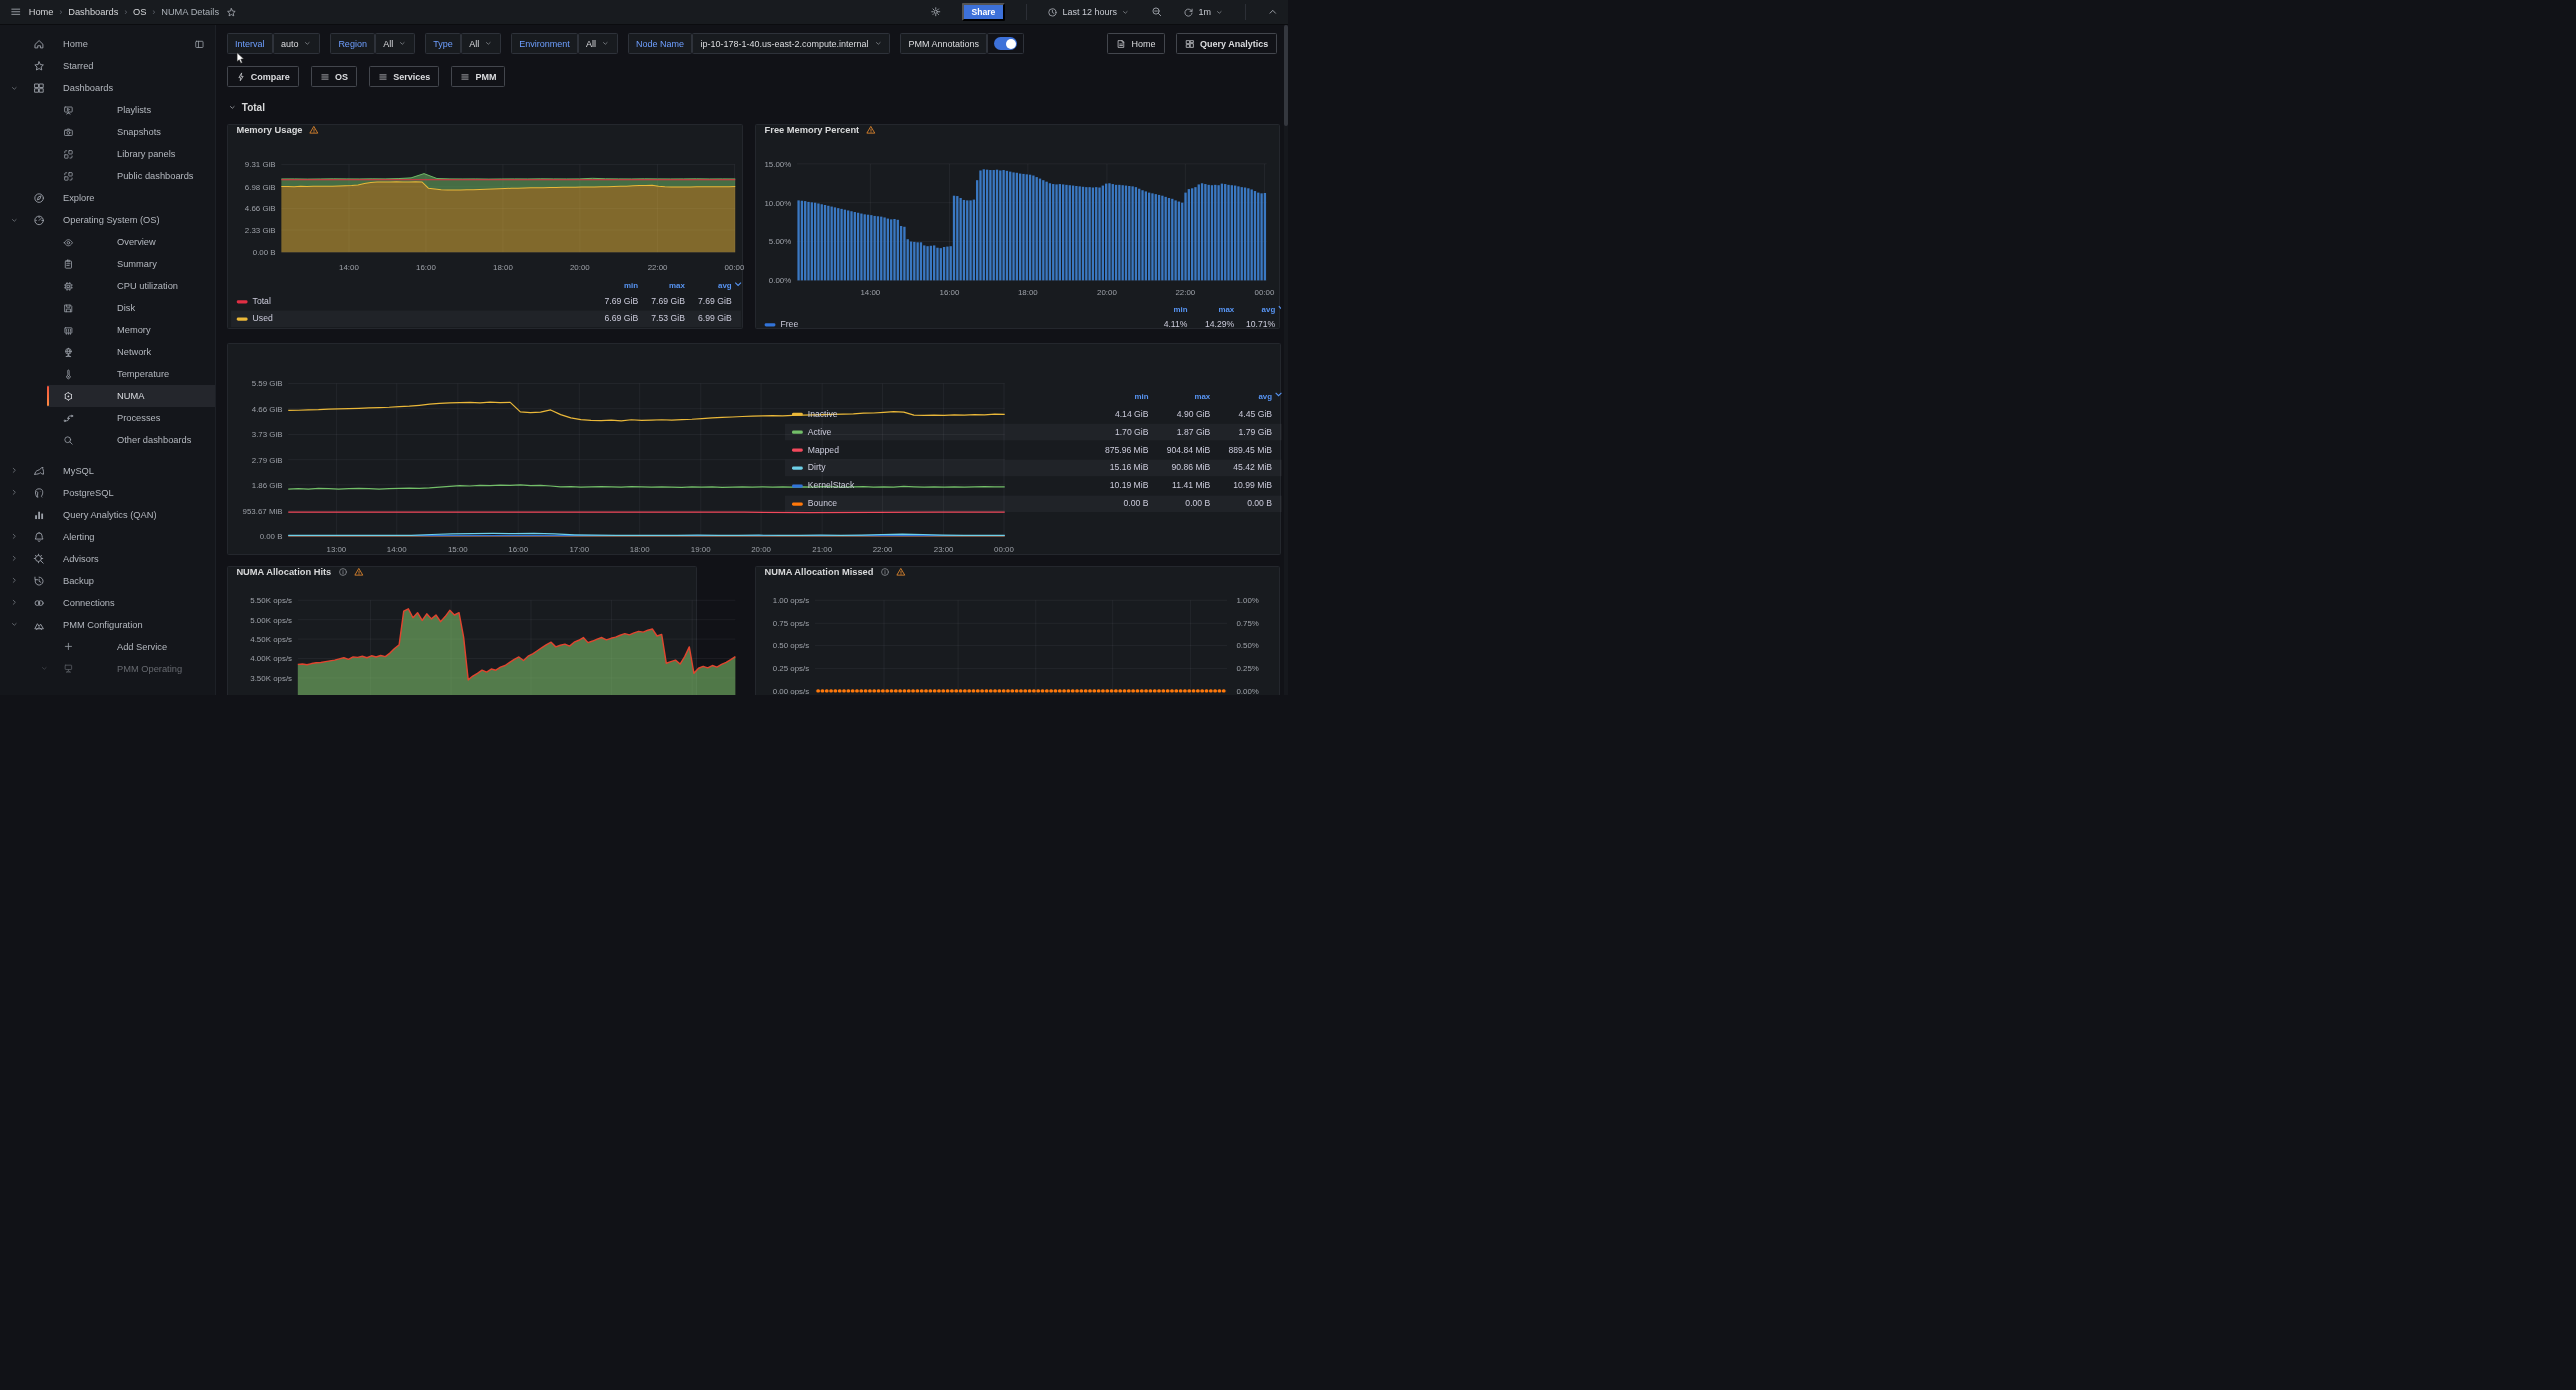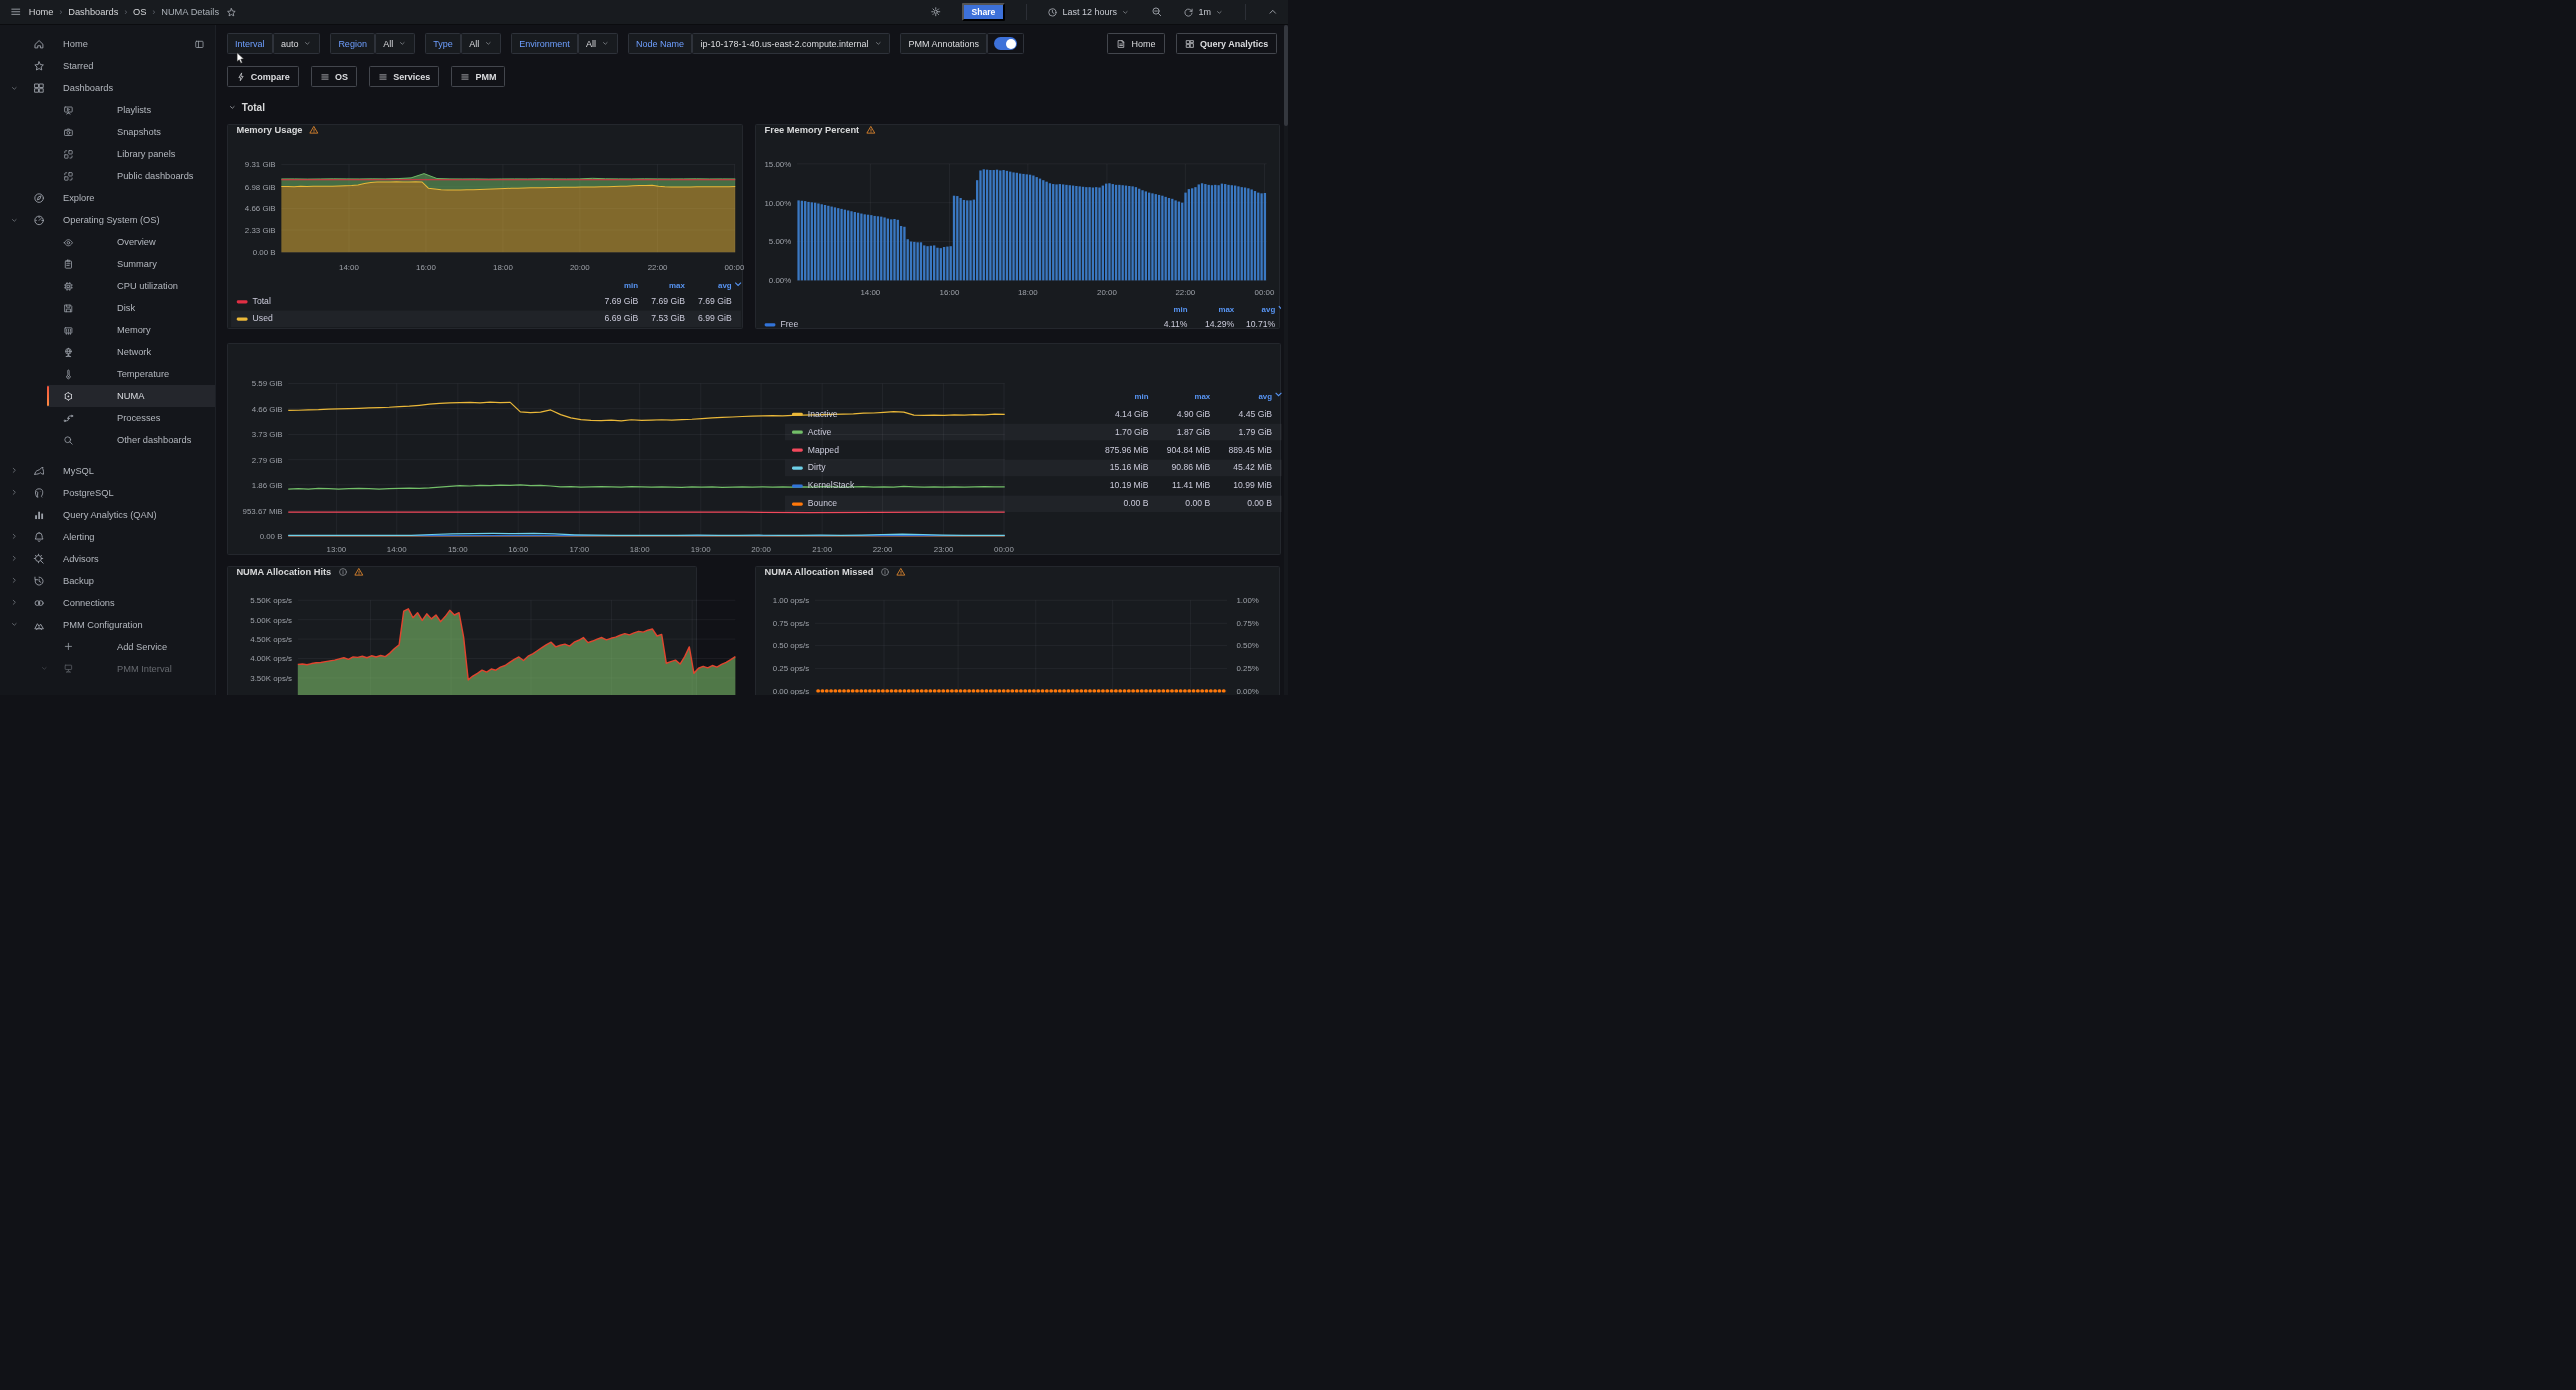--- a/index.html
+++ b/index.html
@@ -477,21 +477,21 @@
           <svg viewBox="0 0 16 16" width="100%" height="100%" fill="none" stroke="currentColor" stroke-width="1.2" stroke-linecap="round" stroke-linejoin="round">
             <path d="m4.6 6.6 3.4 3.2 3.4-3.2"></path>
           </svg>
         </span>
         <span class="ic icx">
           <svg viewBox="0 0 16 16" width="100%" height="100%" fill="none" stroke="currentColor" stroke-width="1.2" stroke-linecap="round" stroke-linejoin="round">
             <rect x="3.2" y="3.2" width="9.6" height="6.4" rx=".8"></rect>
             <path d="M8 9.6v2M5.4 13.4h5.2M8 11.6l-2.6 1.8M8 11.6l2.6 1.8"></path>
           </svg>
         </span>
-        <span class="lbl">PMM Interval</span>
+        <span class="lbl">PMM Operating</span>
       </div>
     </nav>
 </aside>
 
 <div id="main">
 
   <div class="frow" id="frow1">
     <div class="pair">
       <div class="chip lab">Interval</div>
       <div class="chip val">

